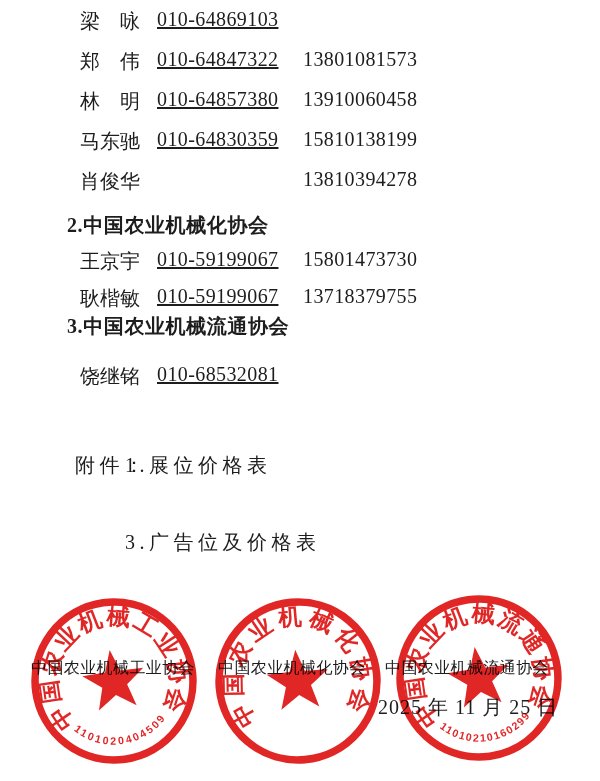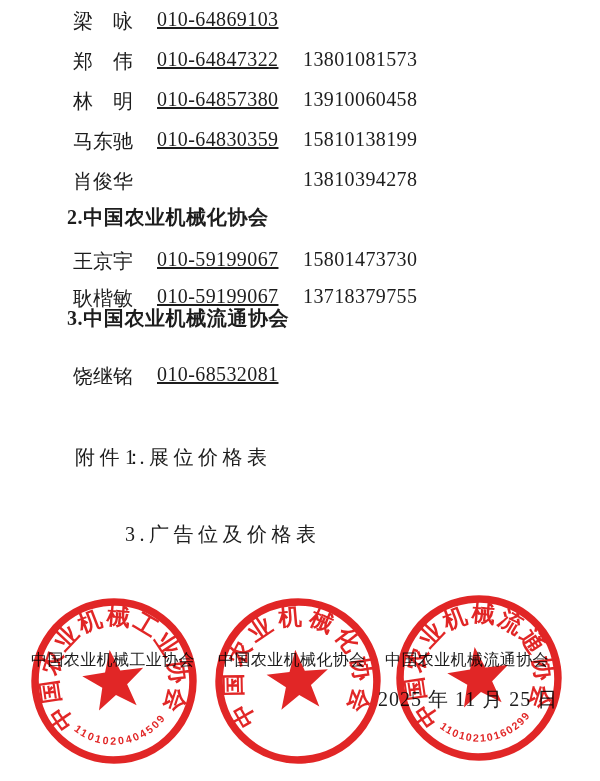--- a/index.html
+++ b/index.html
@@ -4,23 +4,23 @@
 <style>
   html,body{margin:0;padding:0;}
   .page{
     position:relative;
     width:600px;height:781px;
     background:#ffffff;
     font-family:"Liberation Serif", serif;
     color:#1d1d1d;
     overflow:hidden;
   }
-  .line{position:absolute;white-space:nowrap;font-size:20px;line-height:24px;}
+  .line{position:absolute;white-space:nowrap;font-size:20px;line-height:24px;margin-top:8px;}
   .row{position:absolute;left:0;width:100%;height:24px;font-size:20px;}
-  .row .c-name{position:absolute;left:73px;width:62px;letter-spacing:0;}
+  .row .c-name{position:absolute;left:80px;width:62px;letter-spacing:0;}
   .row .c-phone{position:absolute;left:157px;letter-spacing:0.4px;text-decoration:underline;}
   .row .c-mobile{position:absolute;left:303px;letter-spacing:0.4px;}
   .sec-header{left:67px;font-weight:bold;font-size:20px;letter-spacing:0.6px;}
   .attach-label{left:75px;letter-spacing:4.5px;text-align:right;}
   .attach-item{left:125px;letter-spacing:4.5px;text-align:right;}
   .org-line{top:648px;font-size:16px;letter-spacing:0.4px;}
   .org1{left:31px;}
   .org2{left:218px;}
   .org3{left:385px;}
   .date-line{left:378px;top:687px;font-size:20px;letter-spacing:1px;}

